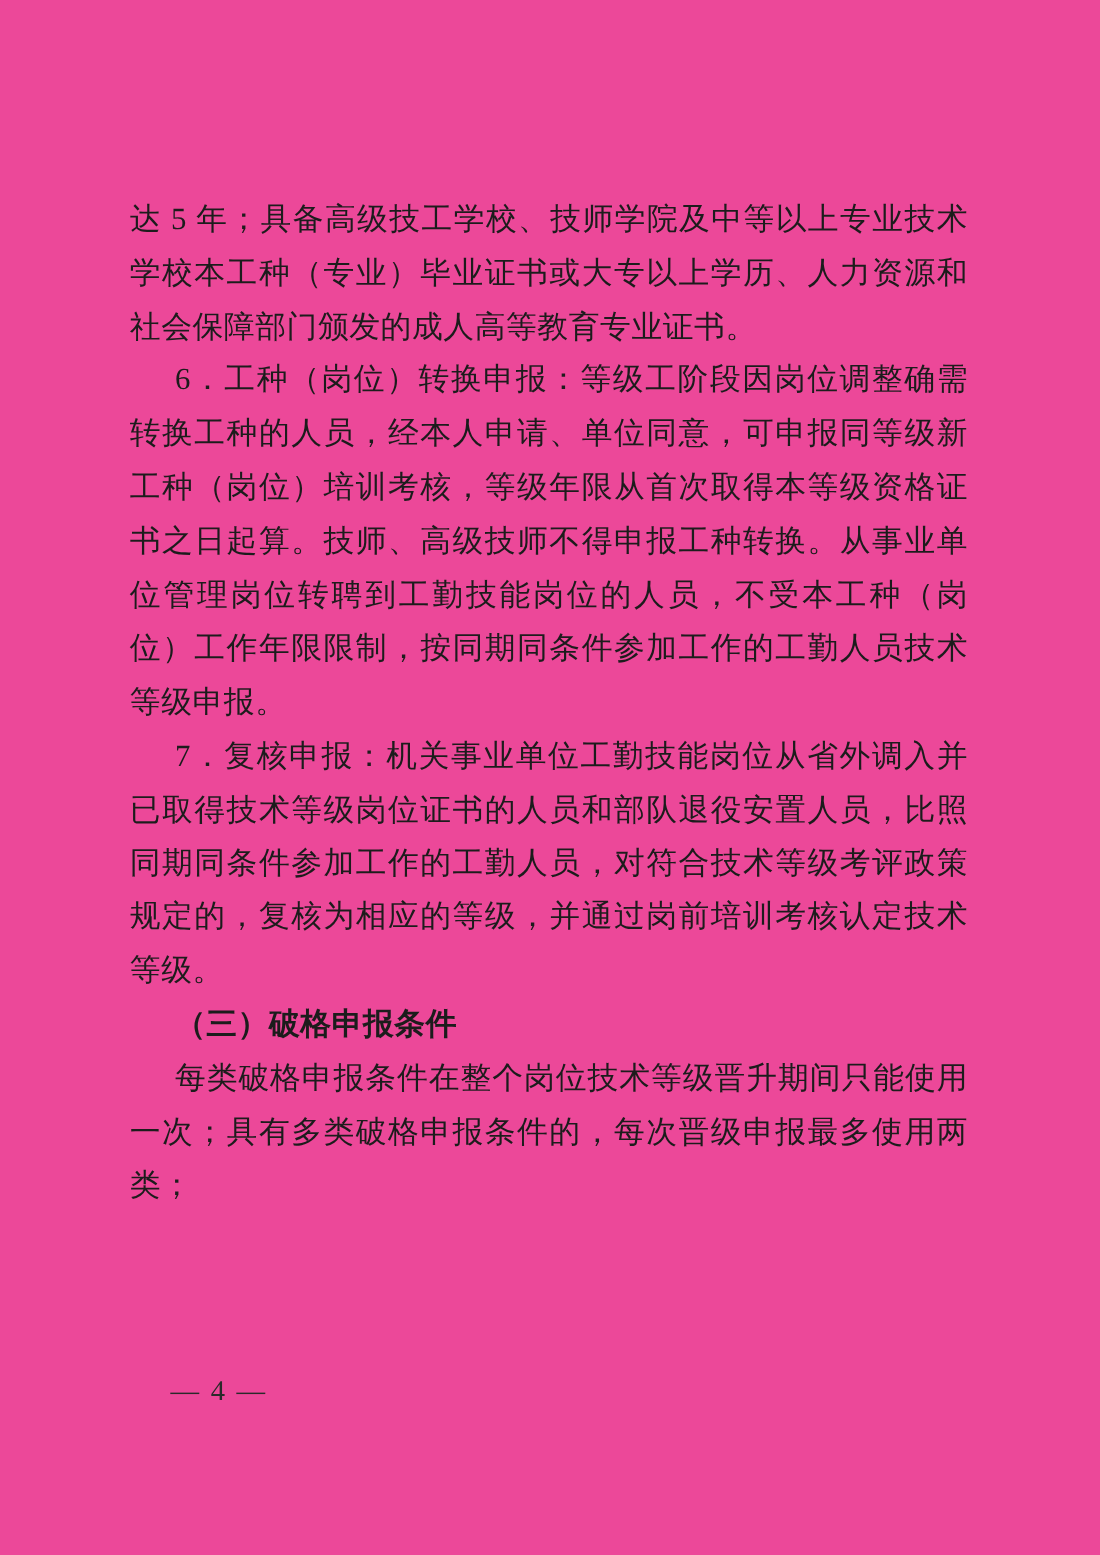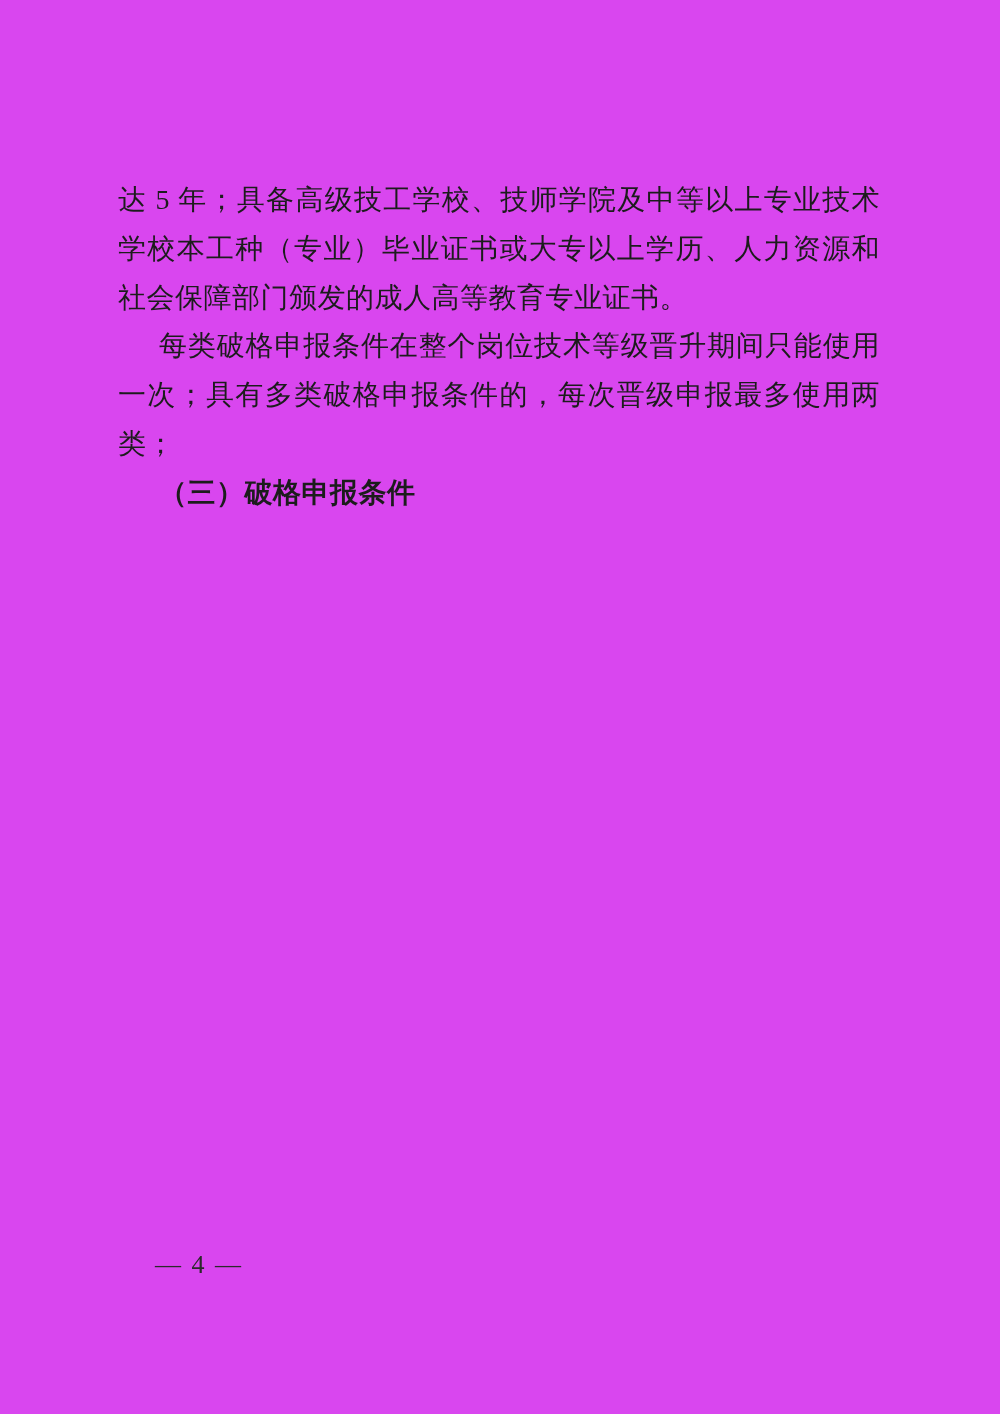--- a/index.html
+++ b/index.html
@@ -4,21 +4,21 @@
 <style>
   html, body {
     margin: 0;
     padding: 0;
     background: #ffffff;
   }
   .page {
     position: relative;
     width: 1000px;
     height: 1414px;
-    background: #d946ef;
+    background: #ec4899;
     overflow: hidden;
     font-family: "Liberation Serif", "DejaVu Serif", serif;
     color: #1c1c1c;
   }
   .content {
     position: absolute;
     left: 118px;
     top: 176px;
     width: 762px;
   }
@@ -49,17 +49,19 @@
     color: #2a2a2a;
     white-space: nowrap;
   }
 </style>
 </head>
 <body>
 
 <div class="page">
   <div class="content">
     <p class="para flush">达 5 年；具备高级技工学校、技师学院及中等以上专业技术学校本工种（专业）毕业证书或大专以上学历、人力资源和社会保障部门颁发的成人高等教育专业证书。</p>
+    <p class="para">6．工种（岗位）转换申报：等级工阶段因岗位调整确需转换工种的人员，经本人申请、单位同意，可申报同等级新工种（岗位）培训考核，等级年限从首次取得本等级资格证书之日起算。技师、高级技师不得申报工种转换。从事业单位管理岗位转聘到工勤技能岗位的人员，不受本工种（岗位）工作年限限制，按同期同条件参加工作的工勤人员技术等级申报。</p>
+    <p class="para">7．复核申报：机关事业单位工勤技能岗位从省外调入并已取得技术等级岗位证书的人员和部队退役安置人员，比照同期同条件参加工作的工勤人员，对符合技术等级考评政策规定的，复核为相应的等级，并通过岗前培训考核认定技术等级。</p>
+    <p class="para heading">（三）破格申报条件</p>
     <p class="para">每类破格申报条件在整个岗位技术等级晋升期间只能使用一次；具有多类破格申报条件的，每次晋级申报最多使用两类；</p>
-    <p class="para heading">（三）破格申报条件</p>
   </div>
   <div class="footer">— 4 —</div>
 </div>
 
 </body></html>

